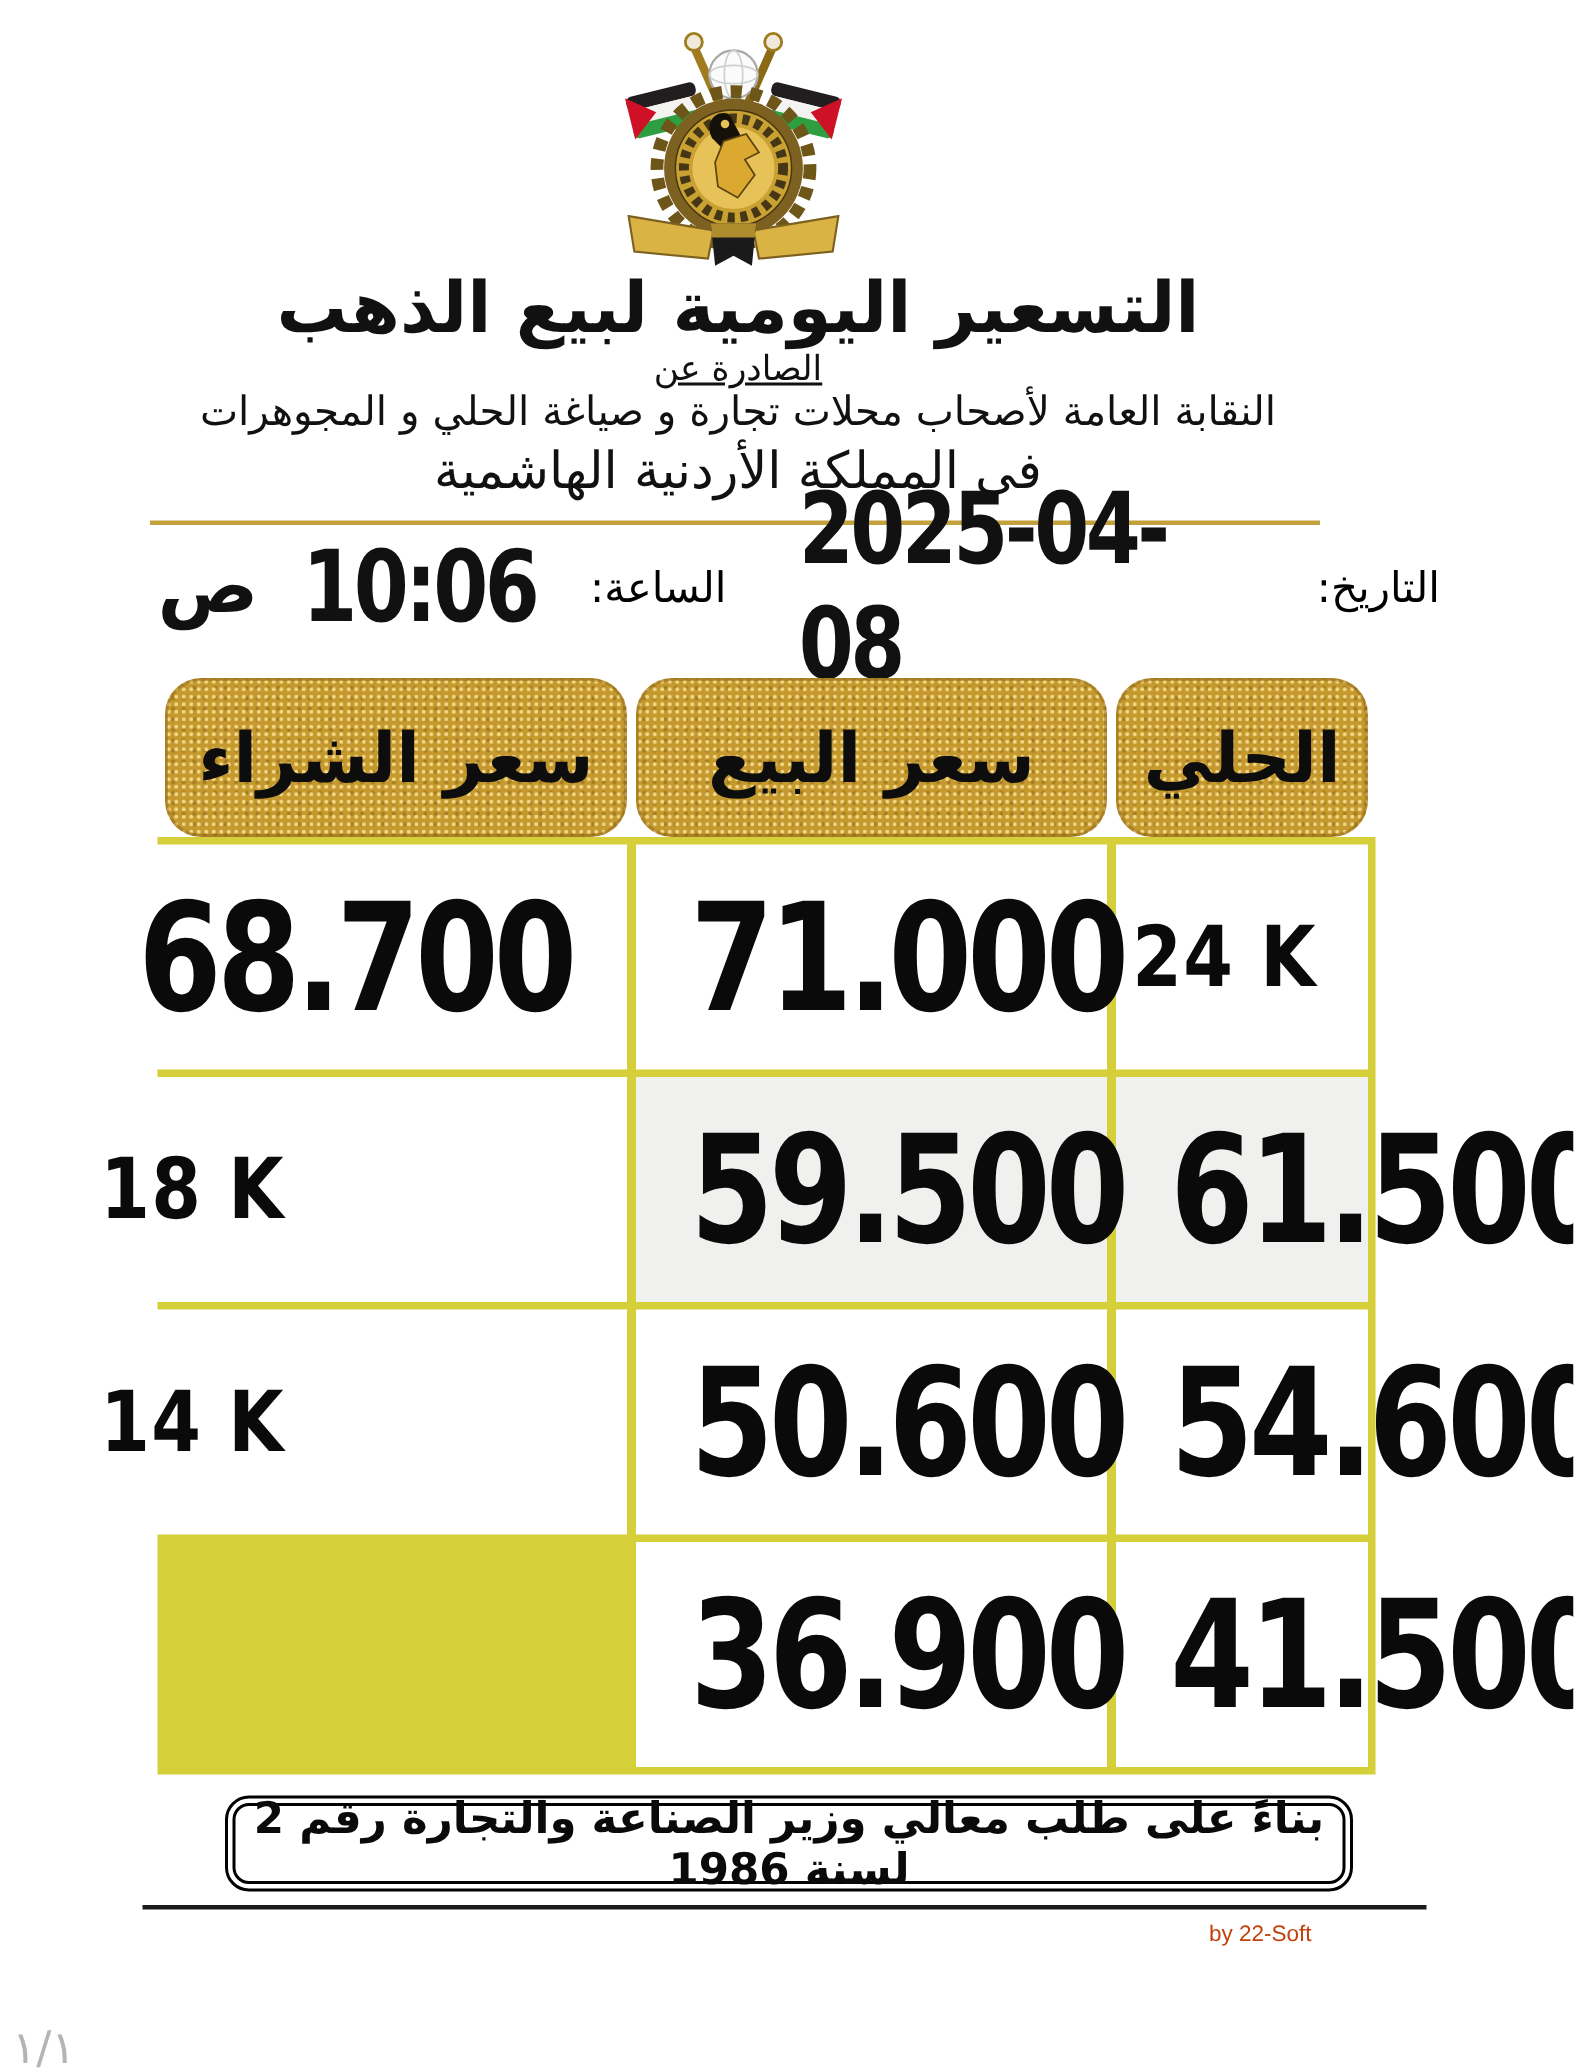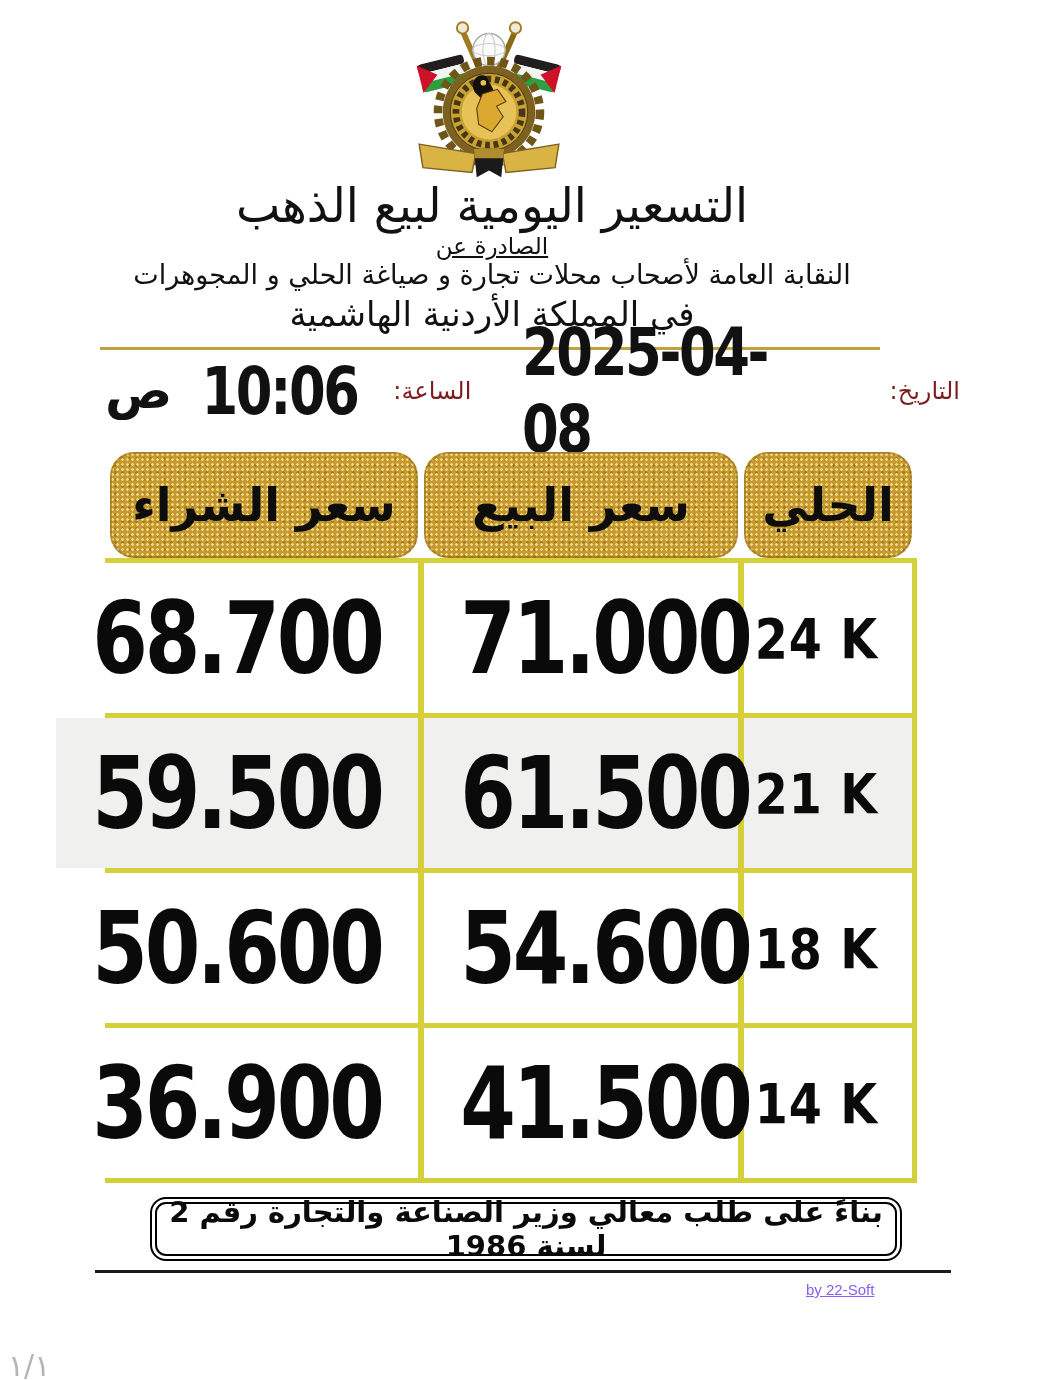--- a/index.html
+++ b/index.html
@@ -9,31 +9,31 @@
     width:1049px; height:1380px;
     background:#ffffff;
     overflow:hidden;
     font-family:"DejaVu Sans", sans-serif;
     color:#111;
   }
   
   .logo-wrap { position:absolute; left:403px; top:10px; width:172px; height:170px; }
   
   .center-line { position:absolute; left:0; width:984px; text-align:center; }
-  .doc-title   { top:178px; font-size:47px; font-weight:normal; letter-spacing:-1px; }
+  .doc-title   { top:178px; font-size:47px; font-weight:bold; letter-spacing:-1px; }
   .issued-by   { top:233px; font-size:23px;text-decoration:underline; }
   .issuer      { top:259px; font-size:27px; }
   .country     { top:294px; font-size:34px; }
   .gold-rule   { position:absolute; left:100px; top:347px; width:780px; height:3px; background:#c2a13d; }
   
   .date-line {
     position:absolute; left:105px; right:89px; top:354px; height:74px;
     display:flex; direction:rtl; align-items:center; gap:16px;
   }
-  .ar-label { font-size:24px; color:#7f1d1d; }
+  .ar-label { font-size:28px; color:#000000; }
   .ar-label.date-l { margin-left:36px; }
   .num { font-family:"DejaVu Sans", sans-serif; font-weight:bold; display:inline-block;
          transform:scaleX(.8); transform-origin:center; letter-spacing:-3px; direction:ltr; }
   .big-dt { font-size:66px; }
   .meridiem { font-size:50px; font-weight:bold; margin-right:-6px; }
   
   .thead {
     position:absolute; left:105px; top:432px; width:812px; height:126px;
     display:grid; direction:rtl;
     grid-template-columns:168px 314px 1fr;
@@ -69,21 +69,21 @@
     border:2px solid #000; border-radius:16px; padding:3px;
   }
   .note-inner {
     width:100%; height:100%;
     border:2px solid #000; border-radius:11px;
     display:flex; align-items:center; justify-content:center;
     direction:rtl; font-size:29px; font-weight:bold; color:#0a0a0a;text-align:center;
   }
   .black-rule { position:absolute; left:95px; top:1270px; width:856px; height:3px; background:#1b1b1b; }
   .credit { position:absolute; left:806px; top:1281px; font-family:"Liberation Sans", sans-serif;
-            font-size:15px; color:#8b5cf6;text-decoration:underline; }
+            font-size:15px; color:#c2410c; }
   .page-num { position:absolute; left:8px; top:1348px; font-size:30px; color:#b5b5b5; }
 </style>
 </head>
 <body>
 
 <div class="page">
 
   <div class="logo-wrap">
     <svg viewBox="0 0 172 180" width="172" height="170">
 
@@ -167,23 +167,20 @@
       <span class="num karat">24 K</span>
       </div>
     <div class="cell">
       <span class="num price">71.000</span>
       </div>
     <div class="cell">
       <span class="num price">68.700</span>
       </div>
 
     <div class="cell alt">
-      <span class="num karat">21 K</span>
-      </div>
-    <div class="cell alt">
       <span class="num price">61.500</span>
       </div>
     <div class="cell alt">
       <span class="num price">59.500</span>
       </div>
 
     <div class="cell">
       <span class="num karat">18 K</span>
       </div>
     <div class="cell">

